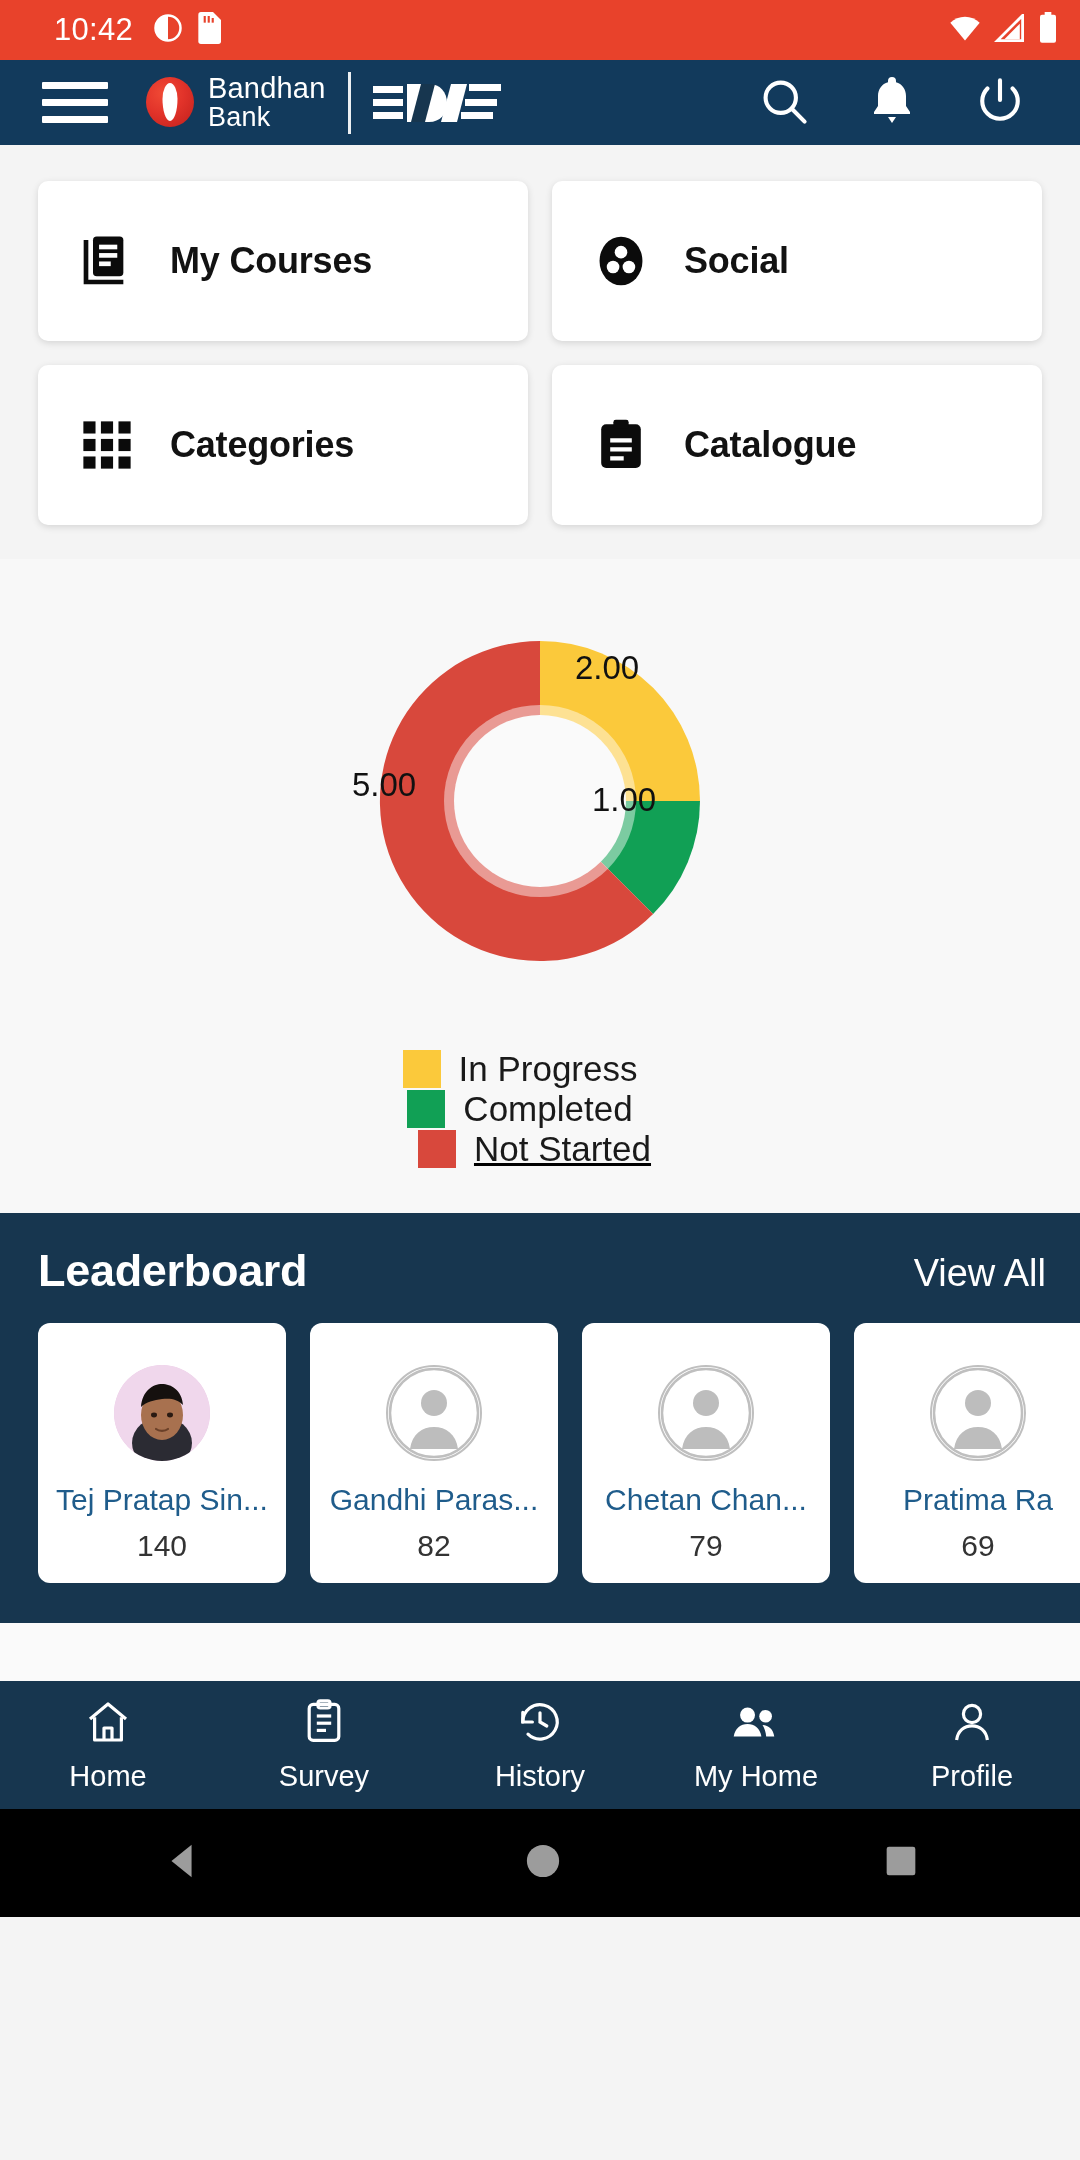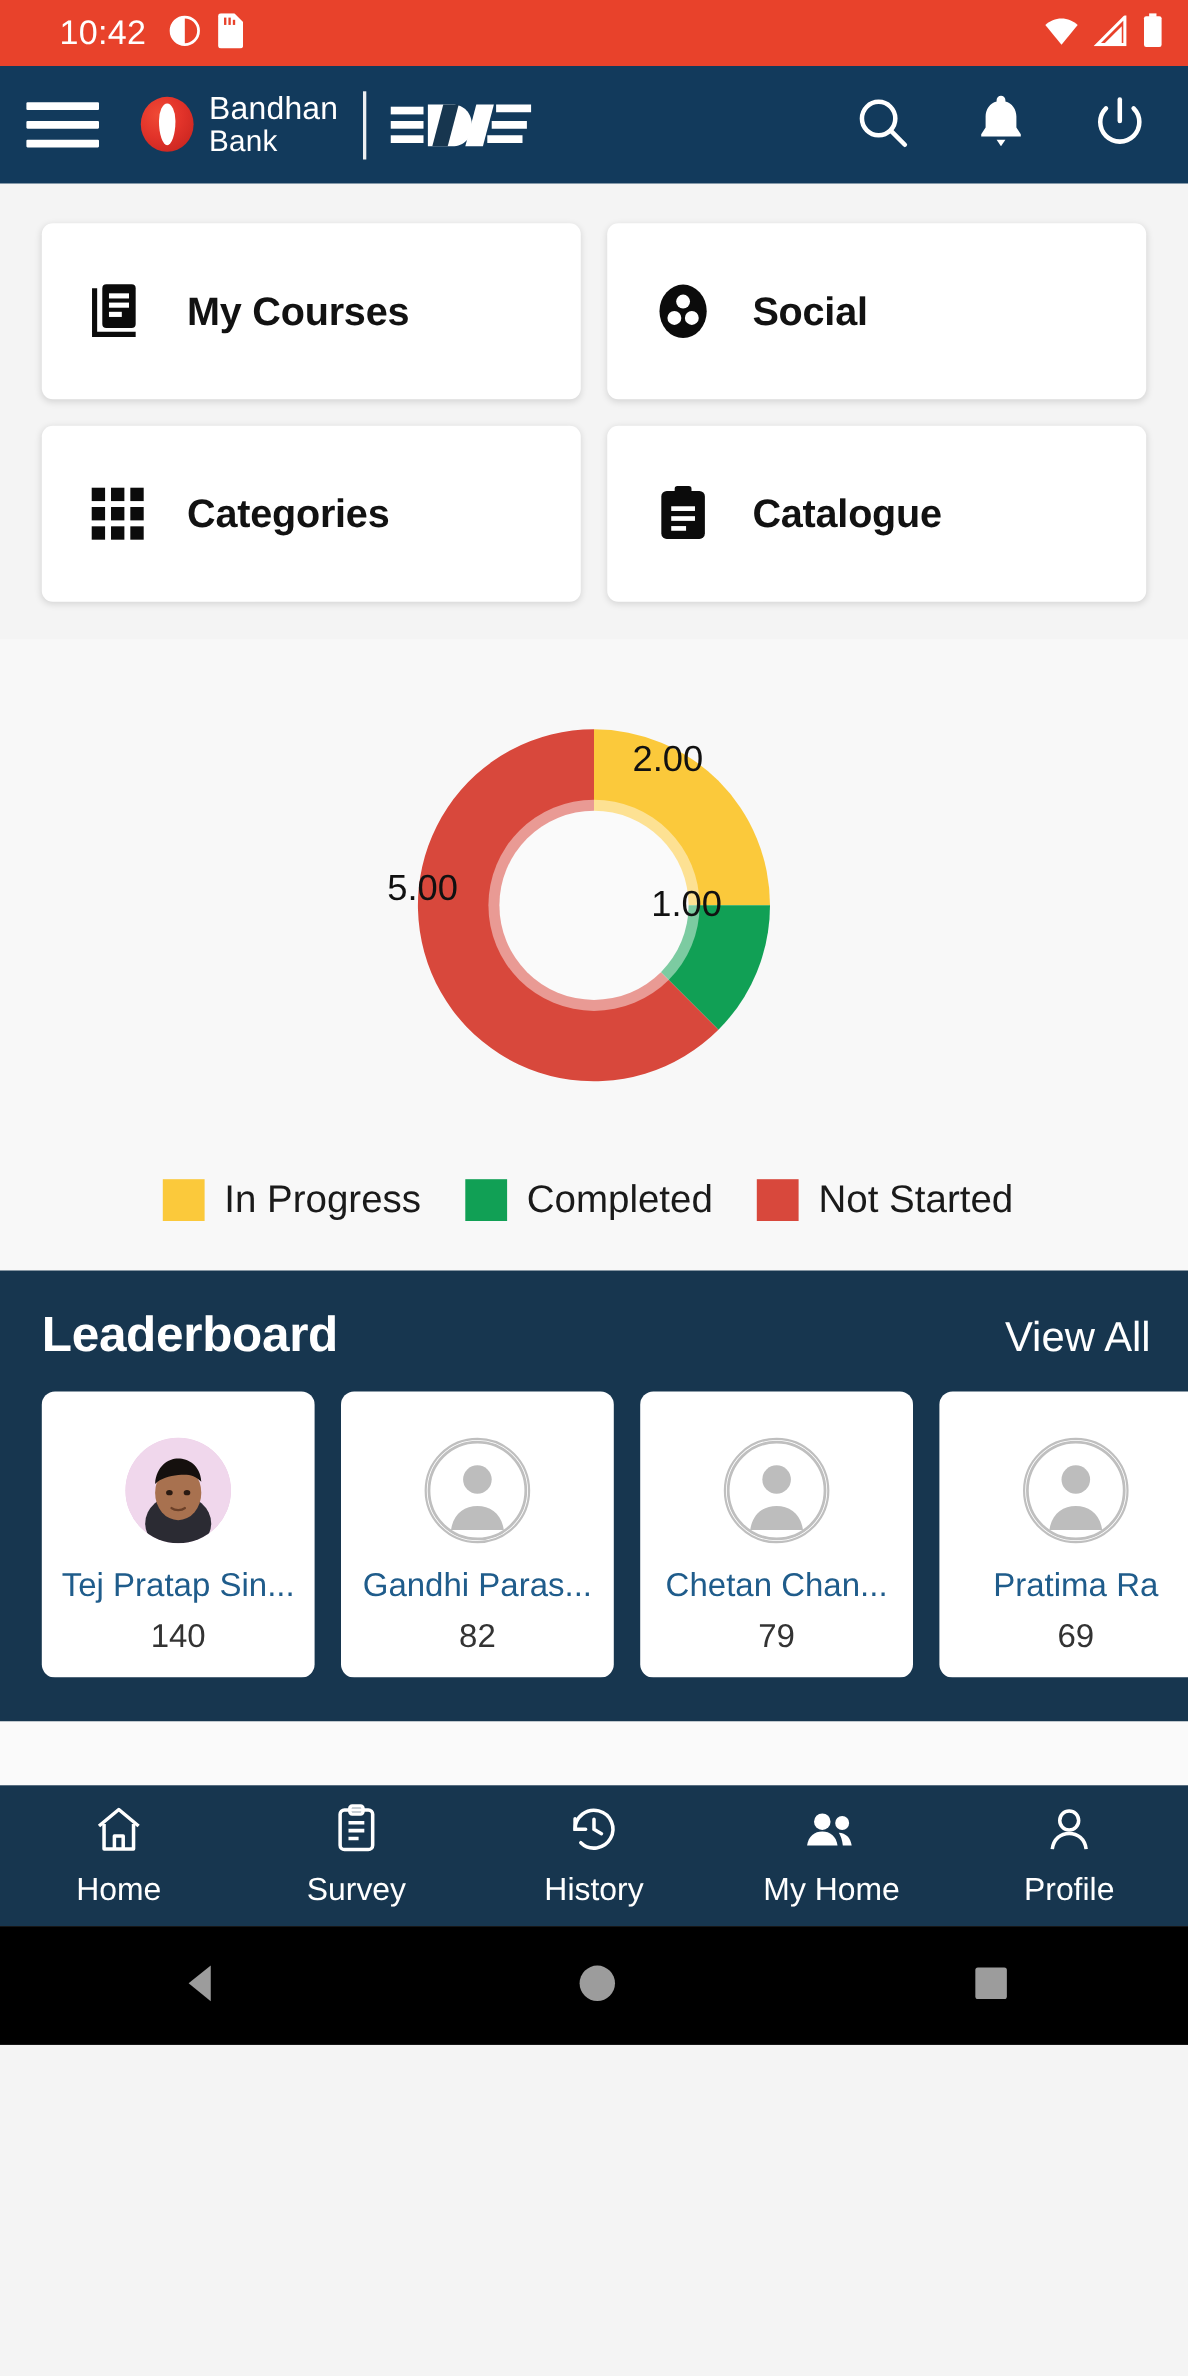--- a/index.html
+++ b/index.html
@@ -16,22 +16,22 @@
     height:60px; background:#E8422B; color:#fff;
     display:flex; align-items:center; padding:0 22px;
     position:relative;
   }
   .sb-time { font-size:31px; letter-spacing:.3px; font-weight:400;margin-left:32px; }
   .sb-left-icons { display:flex; align-items:center; gap:14px; margin-left:20px; }
   .sb-right { margin-left:auto; display:flex; align-items:center; gap:12px; }
 
   
   .appbar {
-    height:107px; background:#123A5C;
-    display:flex; align-items:center; padding:0 24px;
+    height:85px; background:#123A5C;
+    display:flex; align-items:center; padding:0 42px;
   }
   .hamburger { width:66px; display:flex; flex-direction:column; gap:10px; cursor:pointer; }
   .hamburger span { display:block; height:7px; background:#fff; border-radius:1px; }
   .brand { display:flex; align-items:center; margin-left:38px; gap:14px; }
   .brand-mark {
     width:48px; height:50px; border-radius:50%;
     background:radial-gradient(circle at 35% 32%, #F04A35 0%, #E2332A 45%, #C0201C 100%);
     position:relative; flex:none;
   }
   .brand-mark::after {
@@ -58,23 +58,23 @@
   .qcard-label { font-size:36px; font-weight:700; color:#121212; letter-spacing:-.2px; }
   .qicon { width:58px; height:58px; flex:none; display:flex; align-items:center; justify-content:center; }
 
   
   .chart-section { background:#F8F8F8; padding:22px 0 44px; }
   .donut-wrap { position:relative; width:440px; height:440px; margin:0 auto; }
   .donut-wrap svg { display:block; }
   .slice-label {
     position:absolute; font-size:33px; color:#111; font-weight:400;
   }
-  .legend { display:flex; justify-content:center; align-items:center; gap:0; margin-top:28px; }
+  .legend { display:flex; justify-content:center; align-items:center; gap:0; margin-top:28px;flex-direction:column; }
   .legend-item { display:flex; align-items:center; gap:18px; margin-right:40px; }
-  .legend-item:last-child { margin-right:11px; }
+  .legend-item:last-child { margin-right:11px;text-decoration:underline; }
   .legend-swatch { width:38px; height:38px; flex:none; }
   .legend-text { font-size:35px; color:#1A1A1A; }
 
   
   .leaderboard { background:#17364F; padding:32px 0 40px; }
   .lb-head {
     display:flex; align-items:baseline; justify-content:space-between;
     padding:0 34px 0 38px;
   }
   .lb-title { color:#fff; font-size:45px; font-weight:700; letter-spacing:-.3px; }

